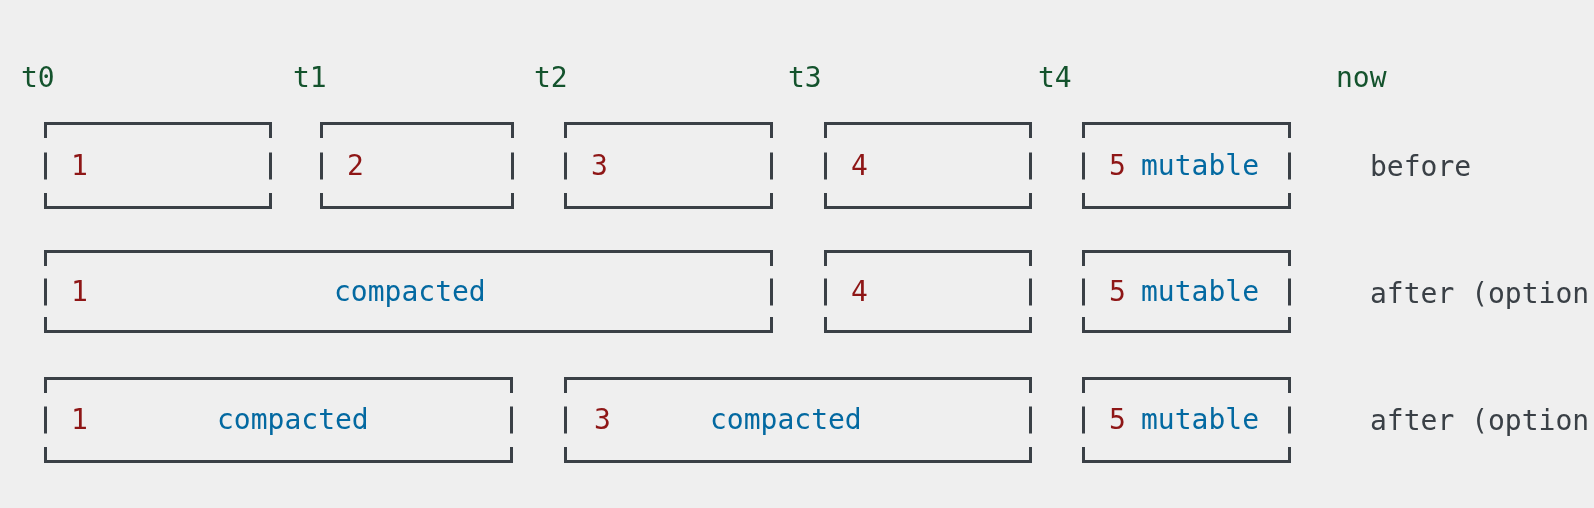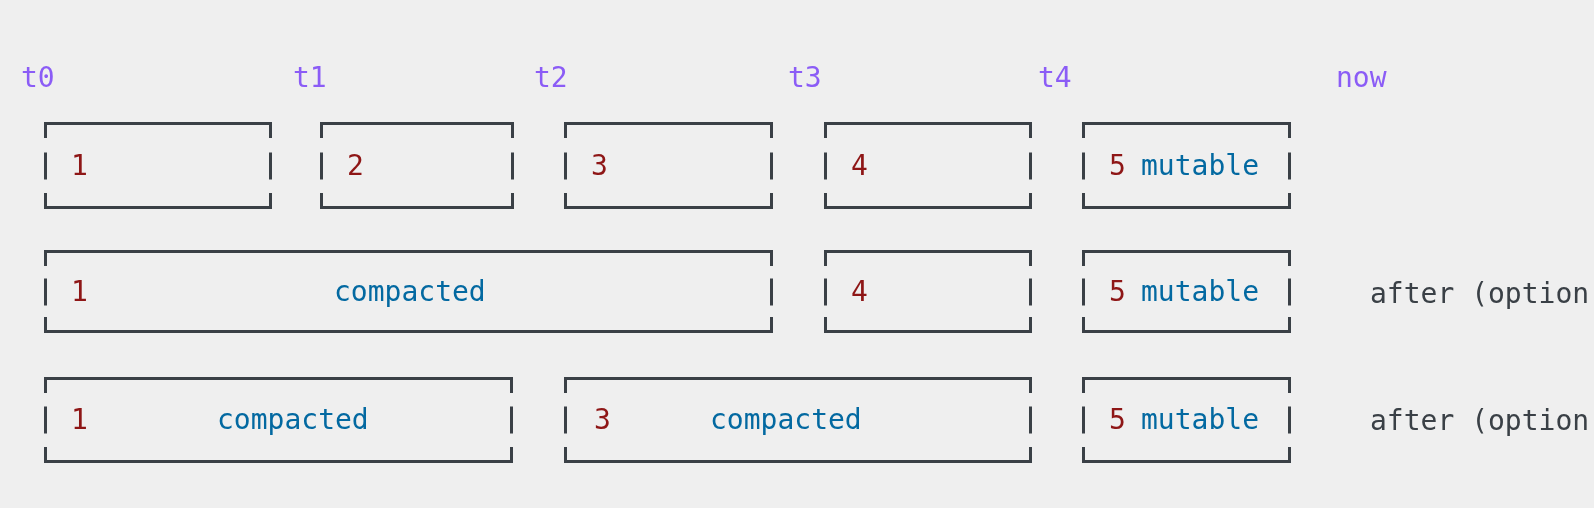--- a/index.html
+++ b/index.html
@@ -4,21 +4,21 @@
 <style>
   html,body{margin:0;padding:0;background:#efefef;}
   .canvas{
     position:relative;width:1594px;height:508px;overflow:hidden;
     background:#efefef;
     font-family:"DejaVu Sans Mono","Liberation Mono",monospace;
     color:#3a4046;
   }
   .tlabel{
     position:absolute;top:61px;font-size:28px;line-height:34px;
-    white-space:pre;color:#8b5cf6;
+    white-space:pre;color:#14532d;
   }
   .rowlabel{
     position:absolute;left:1370px;transform:translateY(-50%);
     font-size:28px;line-height:34px;white-space:pre;color:#3a4046;
   }
   .box{position:absolute;}
   .edge{position:absolute;left:0;right:0;height:16px;border:3px solid #3a4046;box-sizing:border-box;}
   .edge.top{top:0;border-bottom:none;}
   .edge.bottom{bottom:0;border-top:none;}
   .pipe{position:absolute;width:3px;height:27px;top:50%;transform:translateY(-50%);background:#3a4046;}
@@ -72,20 +72,21 @@
     <span class="num" style="left:27px">4</span>
   </div>
   <div class="box" style="left:1082px;top:122px;width:209px;height:87px">
     <div class="edge top"></div>
     <div class="edge bottom"></div>
     <div class="pipe left"></div>
     <div class="pipe right"></div>
     <span class="num" style="left:27px">5</span>
     <span class="word" style="left:59px">mutable</span>
   </div>
+  <span class="rowlabel" style="top:167px">before</span>
 
   <div class="box" style="left:44px;top:250px;width:729px;height:83px">
     <div class="edge top"></div>
     <div class="edge bottom"></div>
     <div class="pipe left"></div>
     <div class="pipe right"></div>
     <span class="num" style="left:27px">1</span>
     <span class="word" style="left:290px">compacted</span>
   </div>
   <div class="box" style="left:824px;top:250px;width:208px;height:83px">

